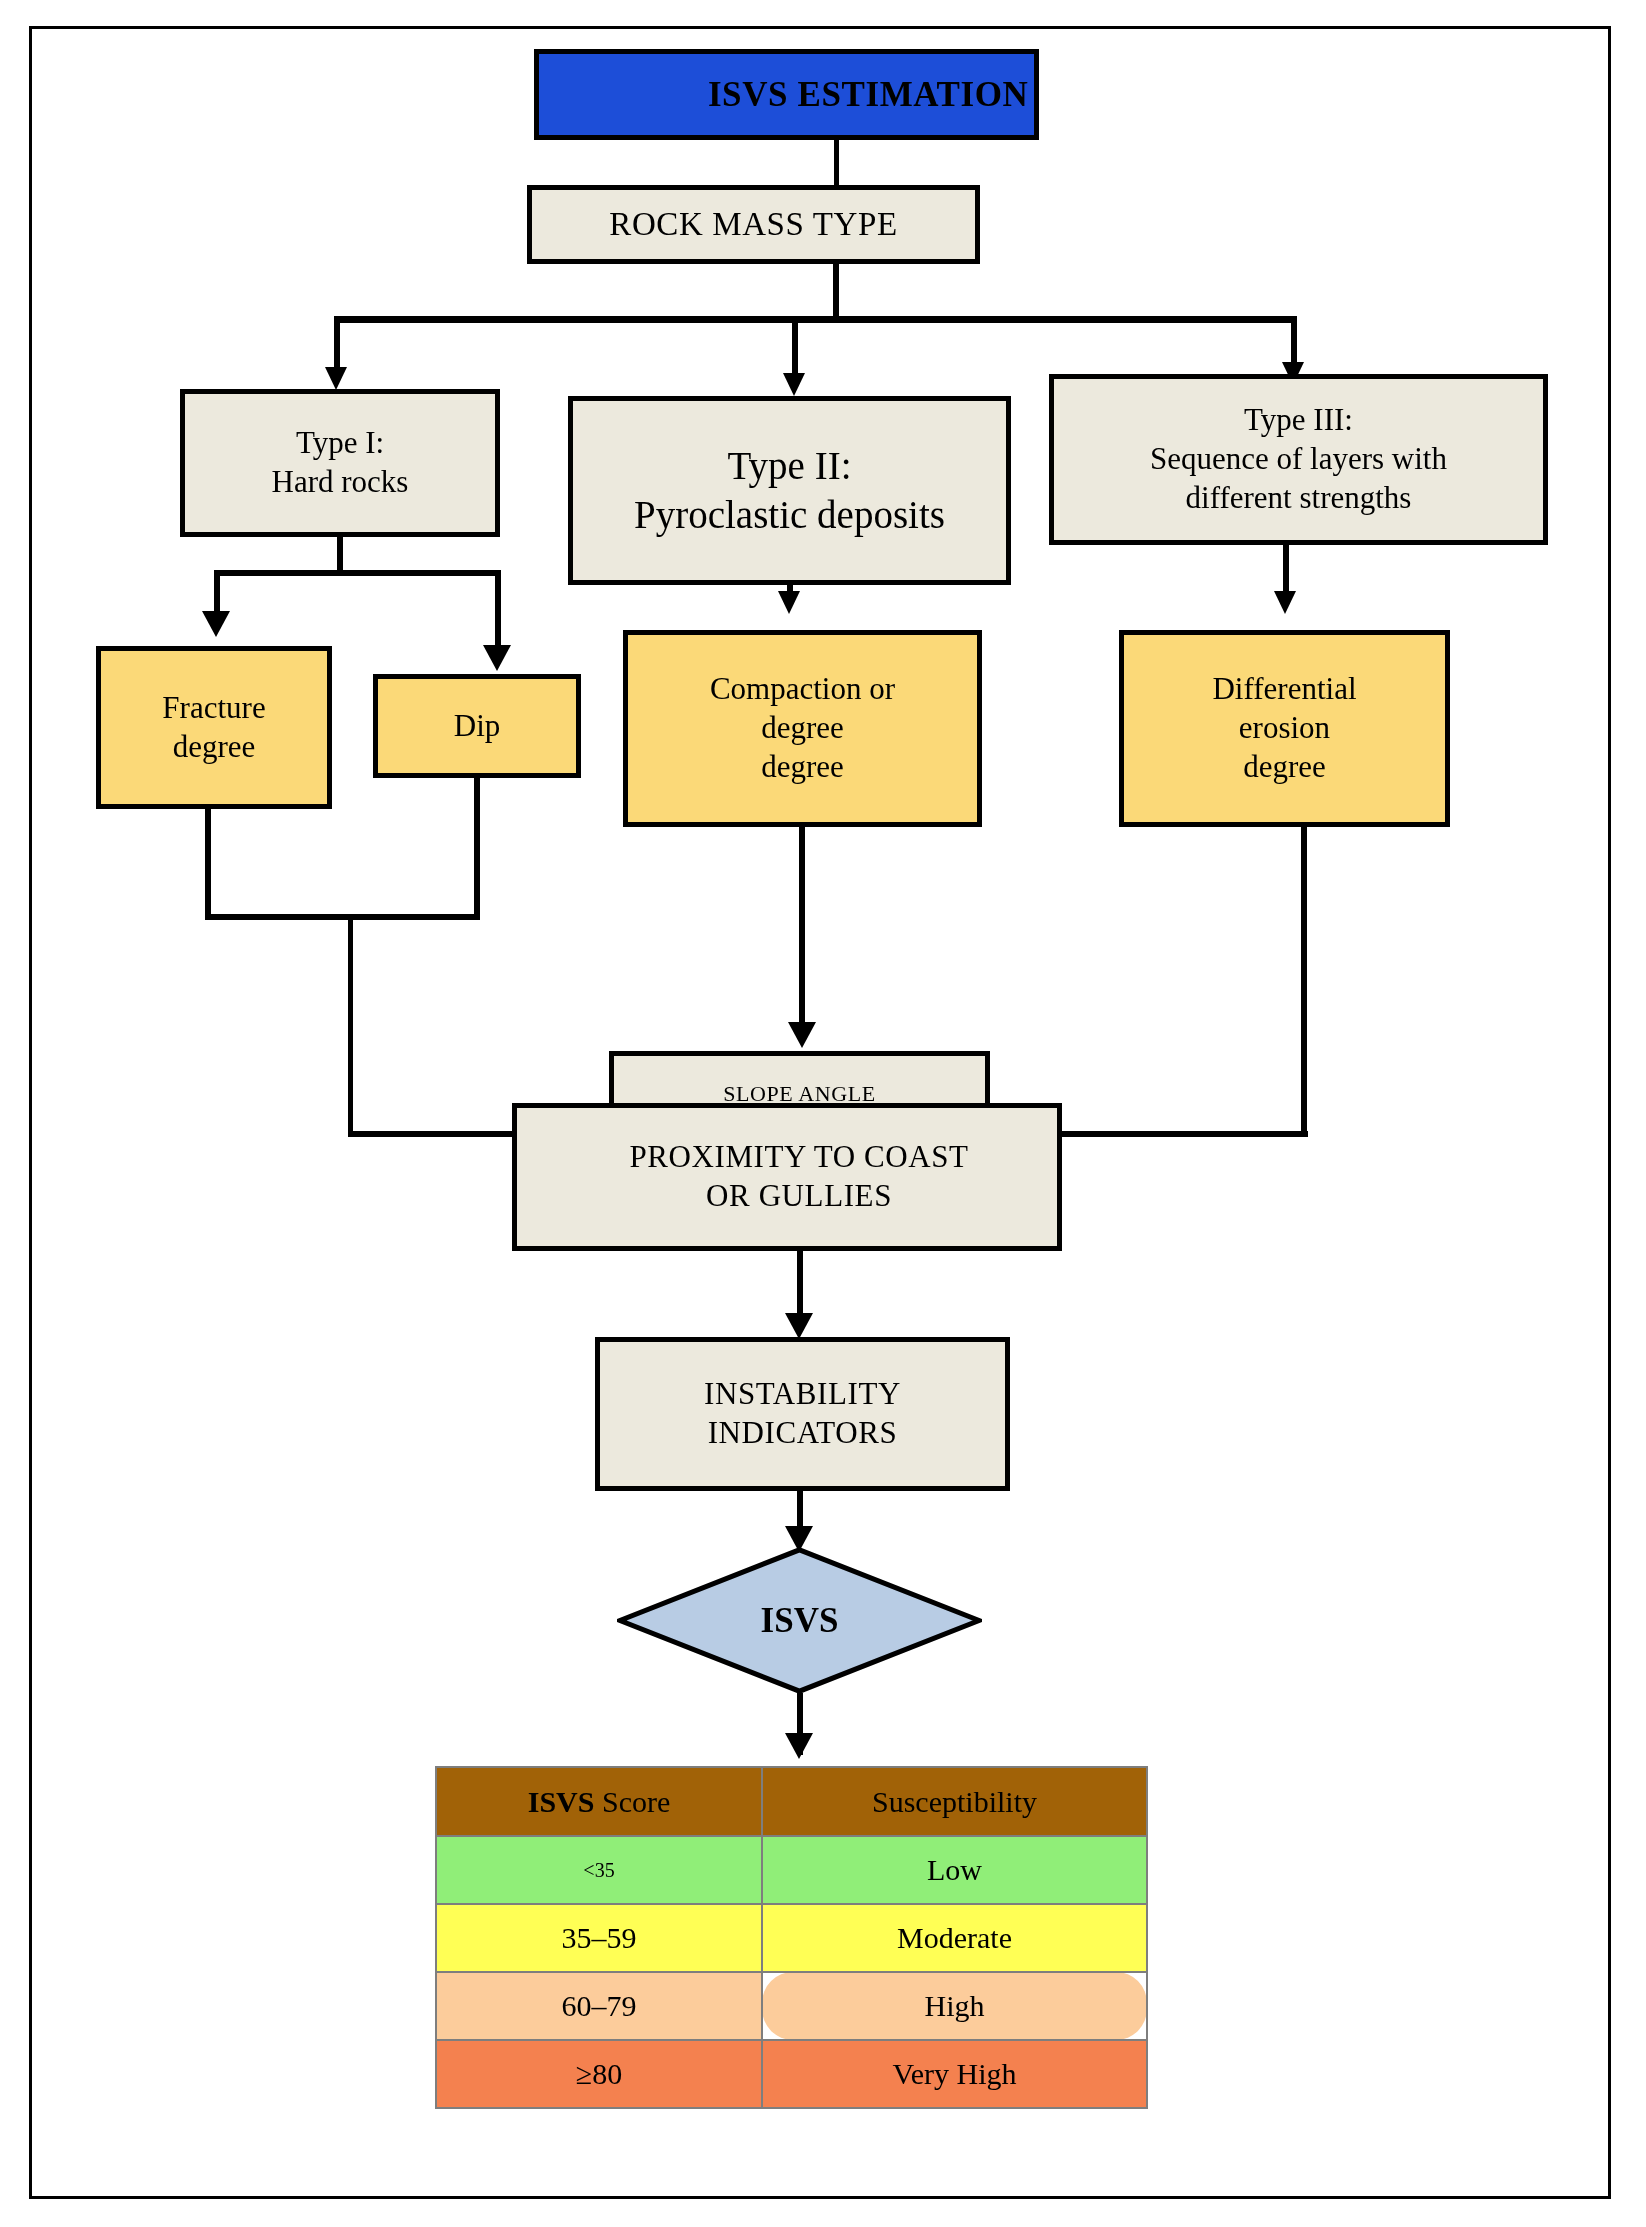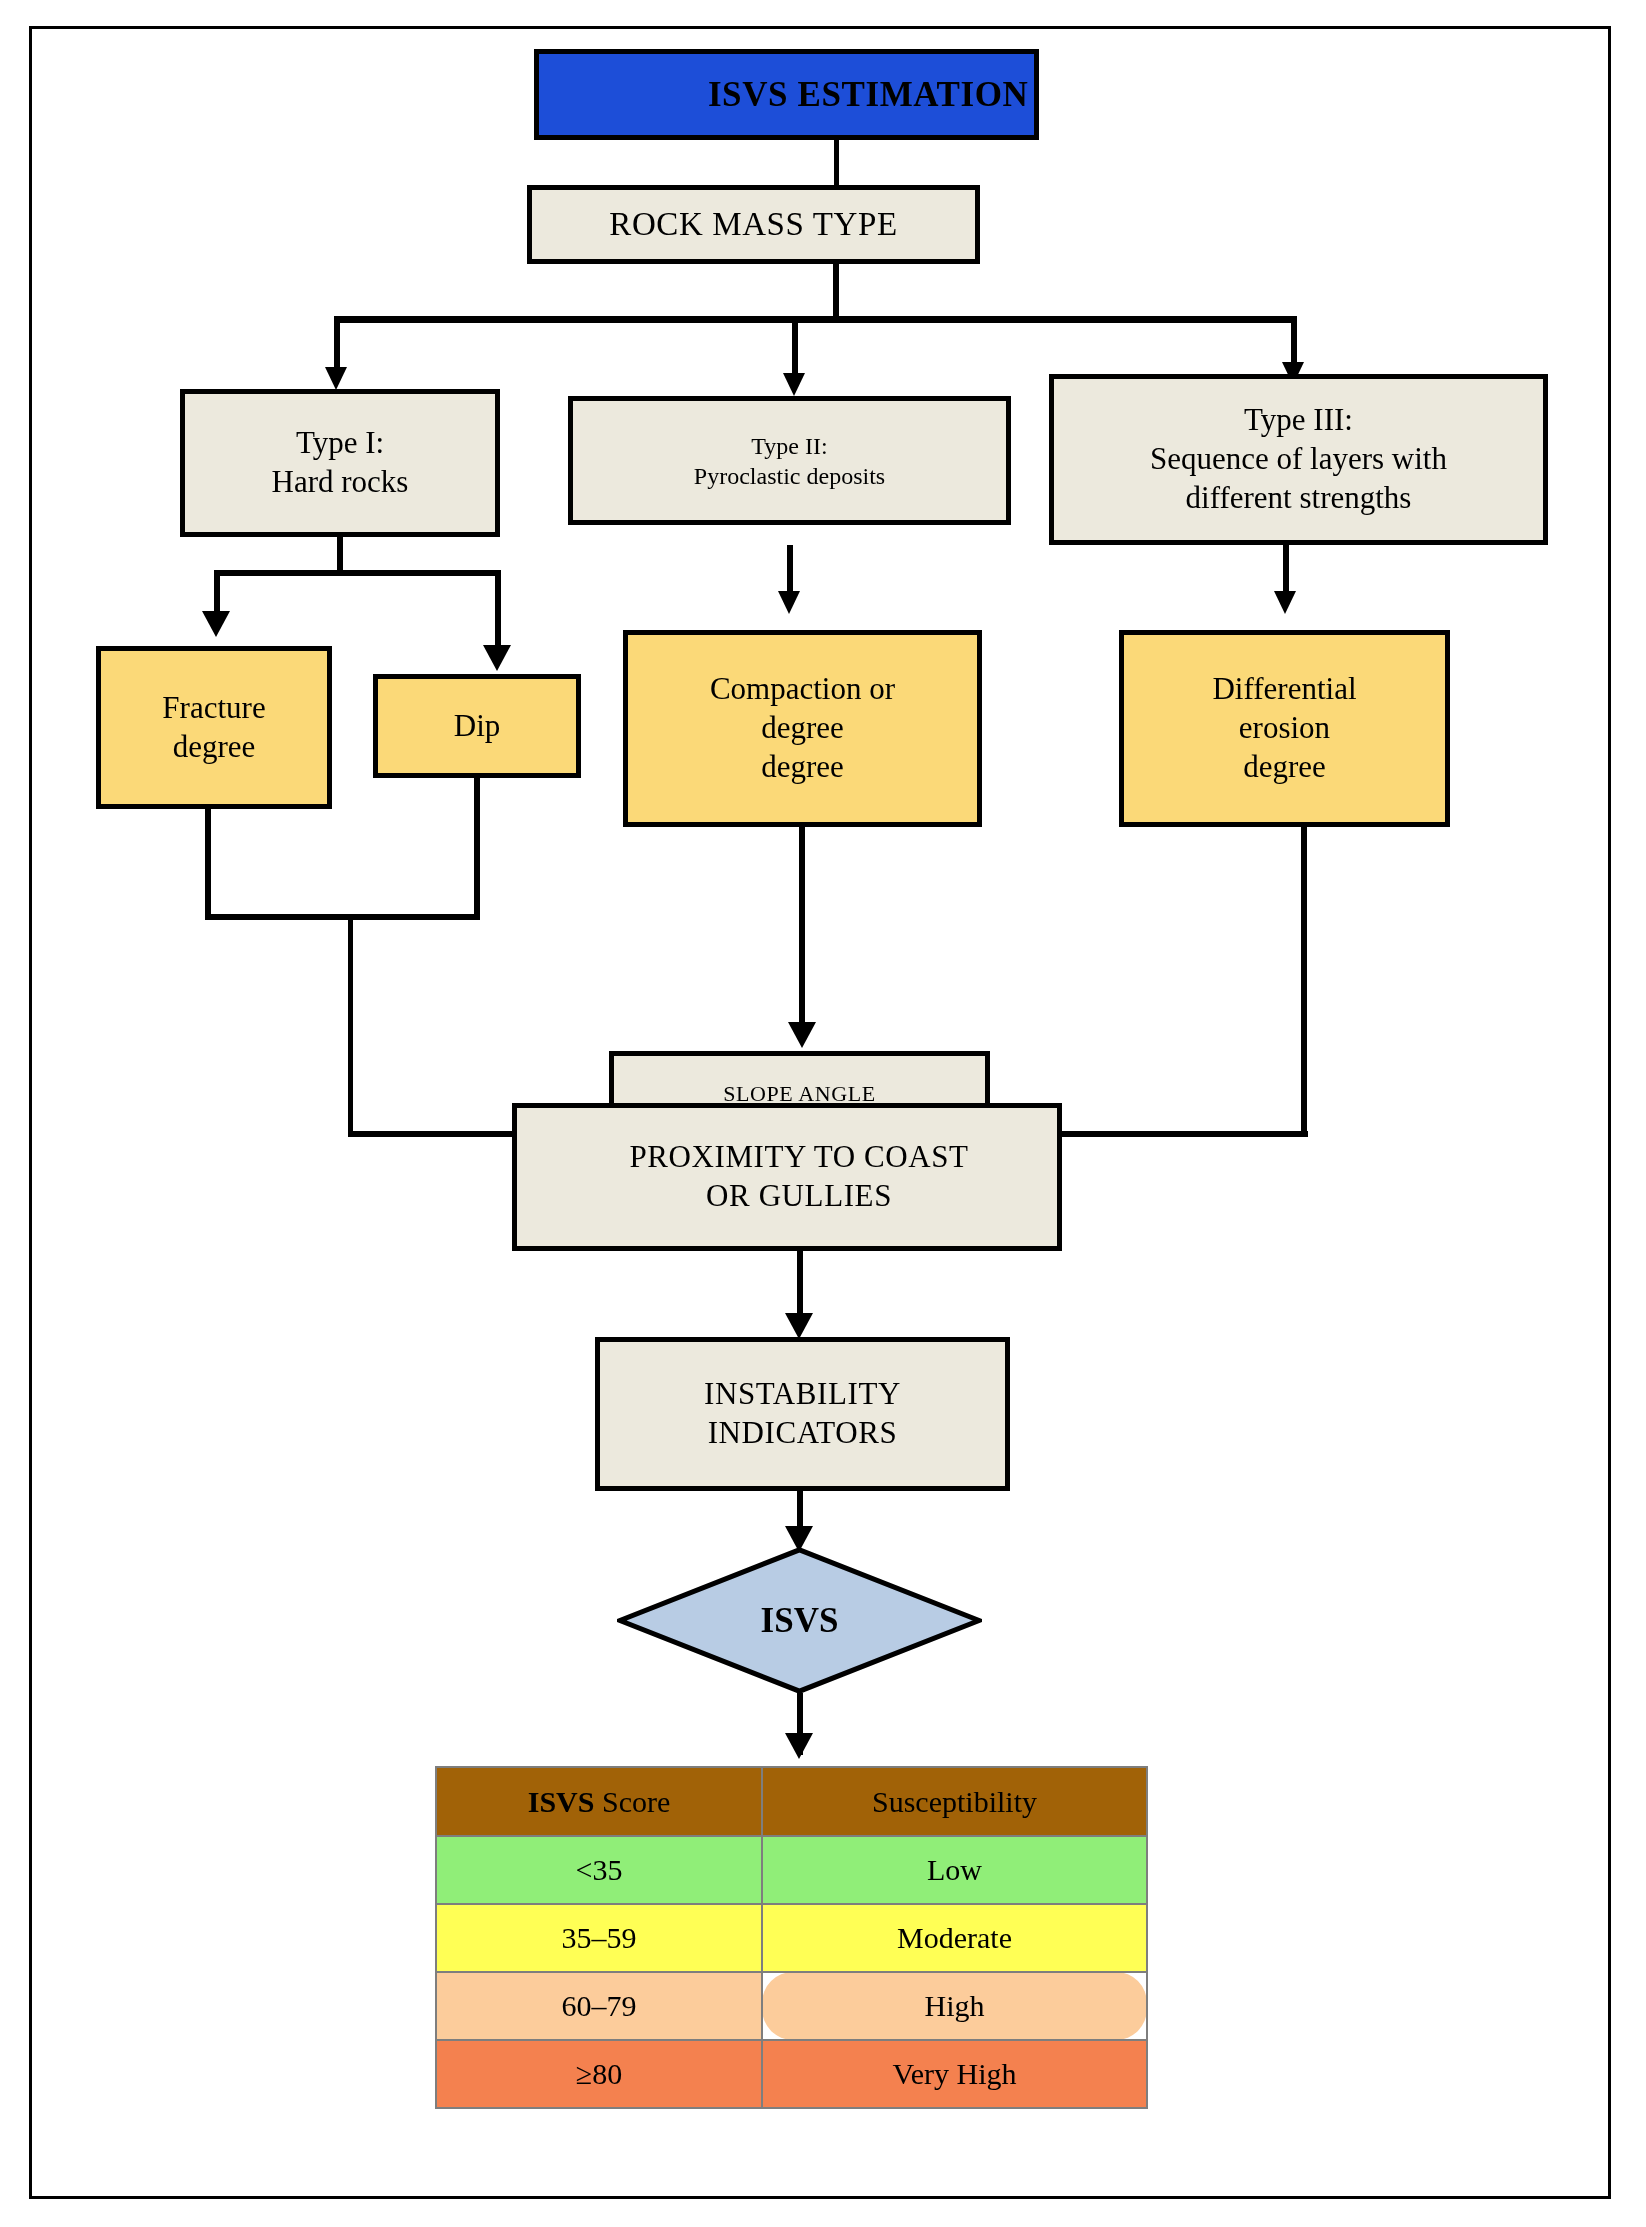--- a/index.html
+++ b/index.html
@@ -130,21 +130,21 @@
   <div class="vline" style="left:1291px;top:316px;width:5.6px;height:50px;"></div>
   <div class="arrow-down slim" style="left:1282px;top:362px;"></div>
 
   <div class="node beige" style="left:180px;top:389px;width:320px;height:148px;font-size:31px;">
     <span class="txt">
       <span>Type I:</span><br>
       <span>Hard rocks</span>
     </span>
   </div>
 
-  <div class="node beige" style="left:568px;top:396px;width:443px;height:129px;font-size:24px;">
+  <div class="node beige" style="left:568px;top:396px;width:443px;height:189px;font-size:39px;">
     <span class="txt">
       <span>Type II:</span><br>
       <span>Pyroclastic deposits</span>
     </span>
   </div>
 
   <div class="node beige" style="left:1049px;top:374px;width:499px;height:171px;font-size:31px;">
     <span class="txt">
       <span>Type III:</span><br>
       <span>Sequence of layers with</span><br>
@@ -245,21 +245,21 @@
 
   <table id="legend" style="left:435px;top:1766px;">
     <tbody>
       <tr class="hdr">
         <td class="c1" style="font-size:30px;">
           <span class="t-bold">ISVS</span><span> Score</span>
         </td>
         <td class="c2" style="font-size:30px;">Susceptibility</td>
       </tr>
       <tr>
-        <td class="c1" style="font-size:30px;background:#90ee78;">&lt;35</td>
+        <td class="c1" style="font-size:20px;background:#90ee78;">&lt;35</td>
         <td class="c2" style="font-size:30px;background:#90ee78;">Low</td>
       </tr>
       <tr>
         <td class="c1" style="font-size:30px;background:#ffff55;">35–59</td>
         <td class="c2" style="font-size:30px;background:#ffff55;">Moderate</td>
       </tr>
       <tr>
         <td class="c1" style="font-size:30px;background:#fccc9b;">60–79</td>
         <td class="c2" style="font-size:30px;background:#fccc9b;border-radius:31px;">High</td>
       </tr>

